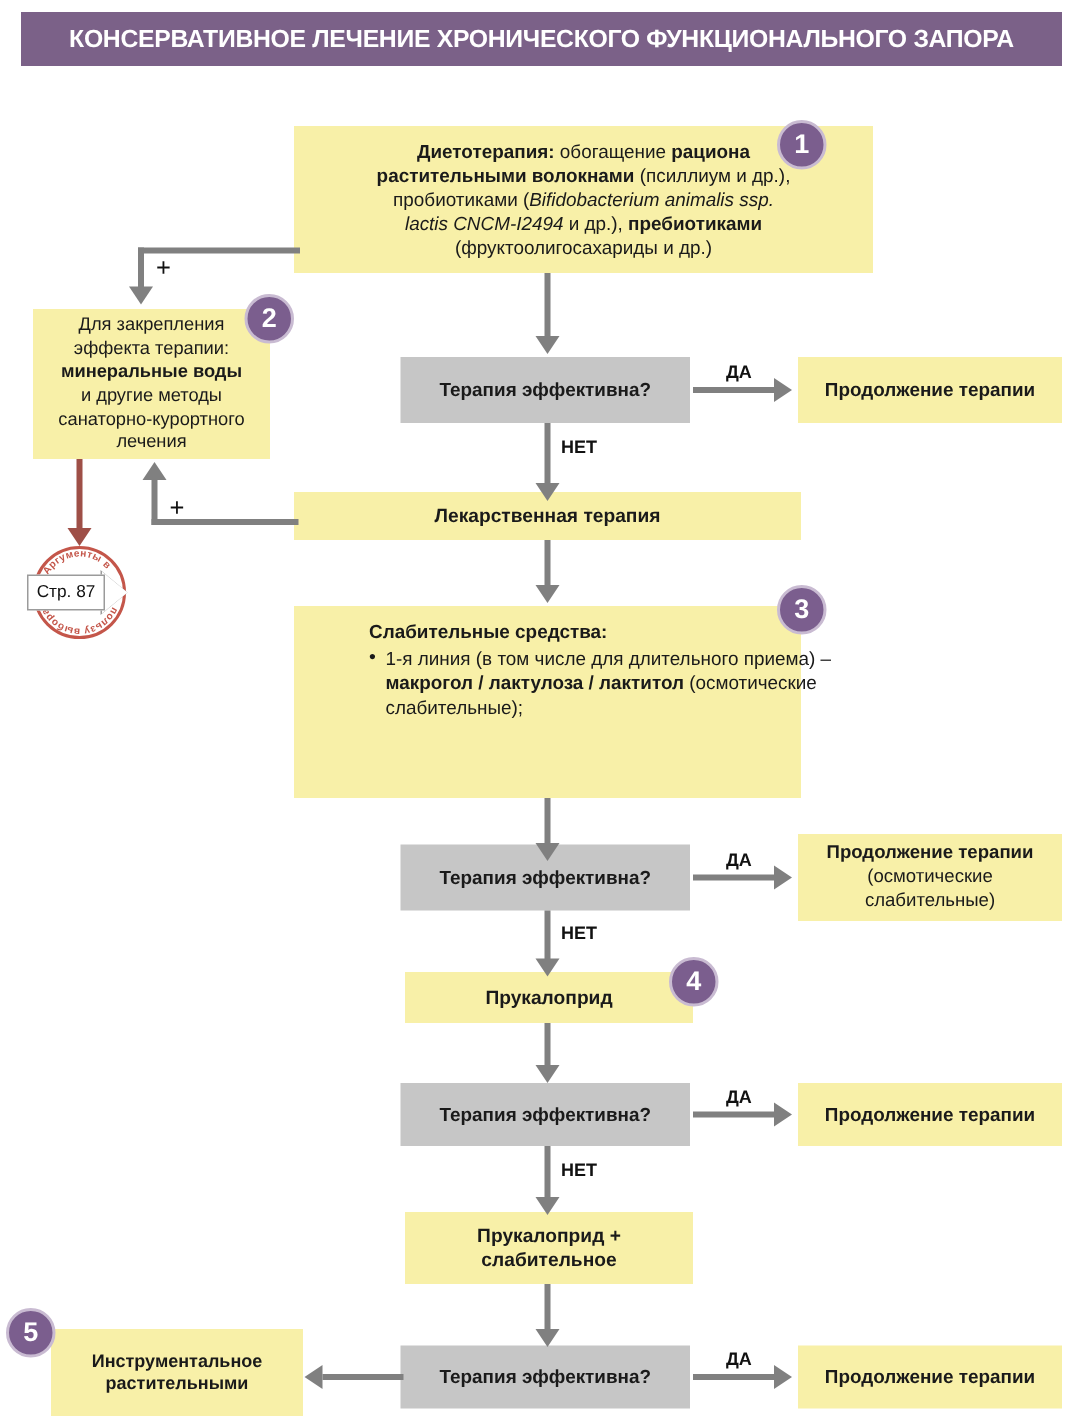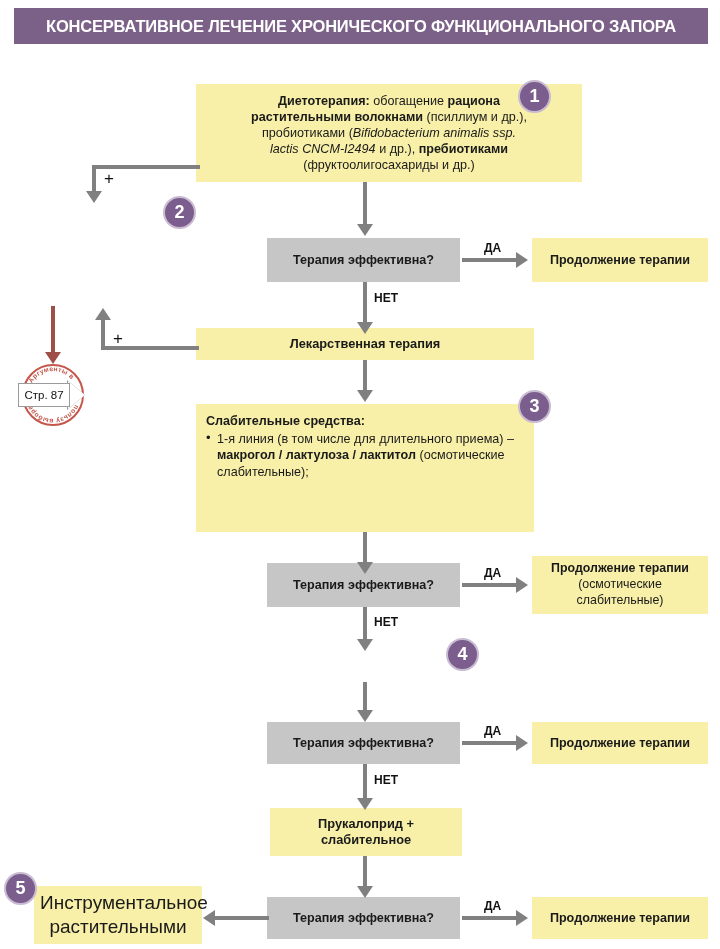--- a/index.html
+++ b/index.html
@@ -30,21 +30,21 @@
     line-height: 1.28;
   }
   .yellow { background: #F8F0A8; color: #1a1a1a; }
   .gray   { background: #C6C6C6; color: #1a1a1a; }
   .box .inner { padding: 0 6px; width: 100%; }
   .b  { font-weight: bold; }
   .i  { font-style: italic; }
 
   
   .listbox { display: block; text-align: left; }
-  .listbox .inner { padding: 9px 12px 9px 10px; }
+  .listbox .inner { padding: 9px 12px 9px 10px; margin-left: 40px; }
   .listbox .hd { font-weight: bold; font-size: 12.6px; margin-bottom: 2px; }
   .listbox ul { list-style: none; }
   .listbox li { font-size: 12.6px; line-height: 1.3; padding-left: 11px; position: relative; }
   .listbox li::before {
     content: "\2022"; position: absolute; left: 0px; top: -1px; font-size: 13px;
   }
 
   
   .badge {
     position: absolute; width: 33px; height: 33px; border-radius: 50%;
@@ -137,20 +137,30 @@
   </div>
   <div class="badge" style="left:518px; top:80px;">
     <span>1</span>
   </div>
 
   <div class="ln h" style="left:92px; top:165px; width:108px;"></div>
   <div class="ln v" style="left:92px; top:165px; height:28px;"></div>
   <div class="ahead down" style="left:86px; top:191px;"></div>
   <div class="plus" style="left:104px; top:170px;">+</div>
 
+  <div class="box yellow" style="left:22px; top:206px; width:158px; height:100px; font-size:12.2px;">
+    <div class="inner">
+      <span>Для закрепления</span><br>
+      <span>эффекта терапии:</span><br>
+      <span class="b">минеральные воды</span><br>
+      <span>и другие методы</span><br>
+      <span>санаторно-курортного</span><br>
+      <span>лечения</span>
+    </div>
+  </div>
   <div class="badge" style="left:163px; top:196px;">
     <span>2</span>
   </div>
 
   <div class="ln v dr" style="left:51px; top:306px; height:48px;"></div>
   <div class="ahead down dr" style="left:45px; top:352px;"></div>
 
   <div class="stamp" style="left:16px; top:358px;">
     <div class="ring"></div>
     <svg width="74" height="74" viewBox="0 0 74 74">
@@ -227,20 +237,23 @@
       <span class="b">Продолжение терапии</span><br>
       <span>(осмотические</span><br>
       <span>слабительные)</span>
     </div>
   </div>
 
   <div class="ln v" style="left:363px; top:607px; height:34px;"></div>
   <div class="ahead down" style="left:357px; top:639px;"></div>
   <div class="lbl" style="left:374px; top:615px;">НЕТ</div>
 
+  <div class="box yellow" style="left:270px; top:648px; width:192px; height:34px; font-size:12.8px; font-weight:bold;">
+    <div class="inner"><span>Прукалоприд</span></div>
+  </div>
   <div class="badge" style="left:446px; top:638px;">
     <span>4</span>
   </div>
 
   <div class="ln v" style="left:363px; top:682px; height:30px;"></div>
   <div class="ahead down" style="left:357px; top:710px;"></div>
 
   <div class="box gray" style="left:267px; top:722px; width:193px; height:42px; font-size:12.6px; font-weight:bold;">
     <div class="inner"><span>Терапия эффективна?</span></div>
   </div>
@@ -271,21 +284,21 @@
   <div class="lbl" style="left:484px; top:899px;">ДА</div>
   <div class="ln h" style="left:462px; top:916px; width:56px;"></div>
   <div class="ahead right" style="left:516px; top:910px;"></div>
   <div class="box yellow" style="left:532px; top:897px; width:176px; height:42px; font-size:12.6px; font-weight:bold;">
     <div class="inner"><span>Продолжение терапии</span></div>
   </div>
 
   <div class="ln h" style="left:215px; top:916px; width:54px;"></div>
   <div class="ahead left" style="left:203px; top:910px;"></div>
 
-  <div class="box yellow" style="left:34px; top:886px; width:168px; height:58px; font-size:19px; font-weight:normal;">
+  <div class="box yellow" style="left:34px; top:886px; width:168px; height:58px; font-size:12px; font-weight:bold;">
     <div class="inner">
       <span>Инструментальное</span><br>
       <span>растительными</span>
     </div>
   </div>
   <div class="badge" style="left:4px; top:872px;">
     <span>5</span>
   </div>
 
 </div>

